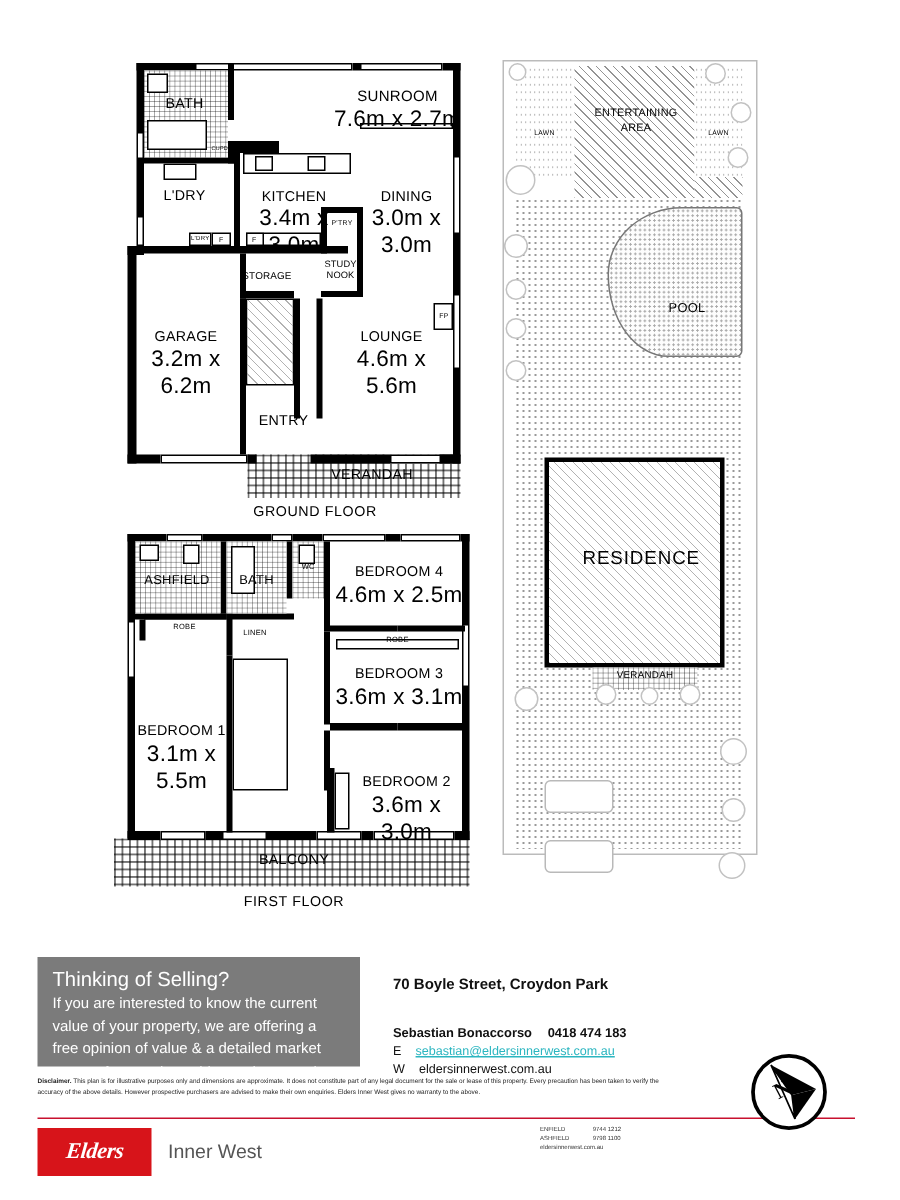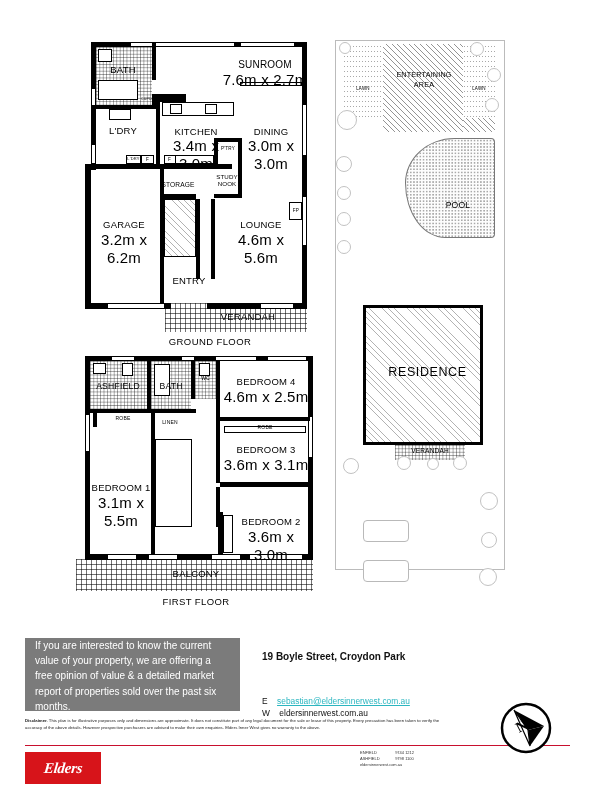--- a/index.html
+++ b/index.html
@@ -332,25 +332,30 @@
     <div class="thin" style="left:144px;top:528px; width:18px; height:18px; border-radius:50%; border-color:#c2c2c2;"></div>
 
     <div class="lbl rm-name" style="left:52px; top:30px; width:74px; font-size:7.2px; line-height:1.35;">ENTERTAINING
 AREA</div>
     <div class="lbl micro" style="left:12px; top:46px; width:32px; font-size:4.5px;">LAWN</div>
     <div class="lbl micro" style="left:130px;top:46px; width:28px; font-size:4.5px;">LAWN</div>
     <div class="lbl rm-name" style="left:95px; top:160px; width:56px; font-size:8.6px;">POOL</div>
   </div>
 
   <div class="selling-box" style="left:25px; top:638px; width:215px; height:73px;">
+    <div class="selling-h" style="padding:7px 10px 2px 10px;">Thinking of Selling?</div>
     <div class="selling-p" style="padding:0 10px 8px 10px;">If you are interested to know the current value of your property, we are offering a free opinion of value &amp; a detailed market report of properties sold over the past six months.</div>
   </div>
 
-  <div class="addr" style="position:absolute; left:262px; top:651px; width:240px;">19 Boyle Street, Croydon Park</div>
-
+  <div class="addr" style="position:absolute; left:262px; top:651px; width:240px;">70 Boyle Street, Croydon Park</div>
+
+  <div style="position:absolute; left:262px; top:678px; width:250px;">
+    <span class="agent">Sebastian Bonaccorso</span>
+    <span class="agent" style="margin-left:6px;">0418 474 183</span>
+  </div>
 
   <div style="position:absolute; left:262px; top:690px; width:250px;">
     <span class="contact-line">E</span>
     <span class="contact-line mail" style="margin-left:5px;">sebastian@eldersinnerwest.com.au</span>
   </div>
 
   <div style="position:absolute; left:262px; top:702px; width:250px;">
     <span class="contact-line">W</span>
     <span class="contact-line" style="margin-left:5px;">eldersinnerwest.com.au</span>
   </div>
@@ -358,20 +363,21 @@
   <div class="disclaimer" style="position:absolute; left:25px; top:718px; width:420px;">
     <b>Disclaimer.</b>
     <span>This plan is for illustrative purposes only and dimensions are approximate.  It does not constitute part of any legal document for the sale or lease of this property.  Every precaution has been taken to verify the accuracy of the above details.  However prospective purchasers are advised to make their own enquiries.  Elders Inner West gives no warranty to the above.</span>
   </div>
 
   <div class="rule" style="left:25px; top:745px; width:545px;"></div>
 
   <div class="elders-badge" style="left:25px; top:752px; width:76px; height:32px;">
     <span class="elders-word">Elders</span>
   </div>
+  <div class="innerwest" style="position:absolute; left:112px; top:760px; width:140px;">Inner West</div>
 
   <div class="office" style="position:absolute; left:360px; top:750px; width:120px;">
     <div>
       <span style="display:inline-block;width:34px;">ENFIELD</span>
       <span>9744 1212</span>
     </div>
     <div>
       <span style="display:inline-block;width:34px;">ASHFIELD</span>
       <span>9798 1100</span>
     </div>

